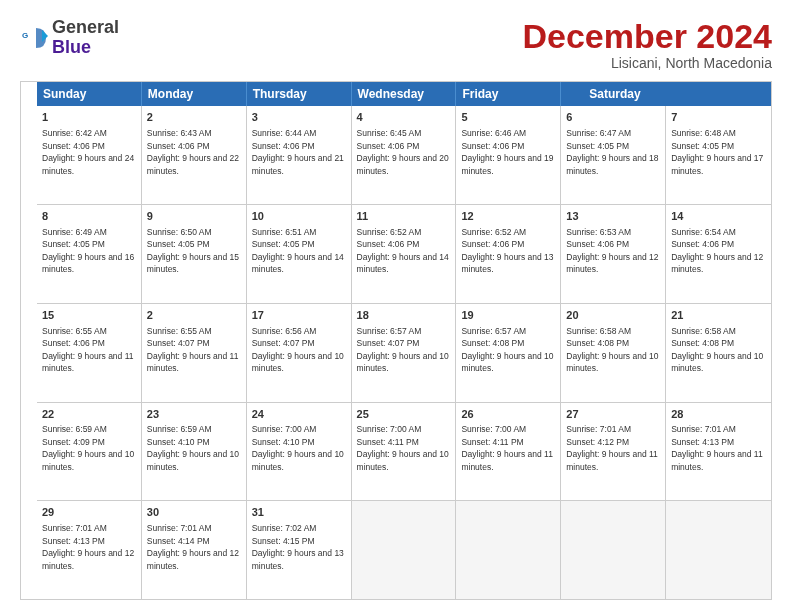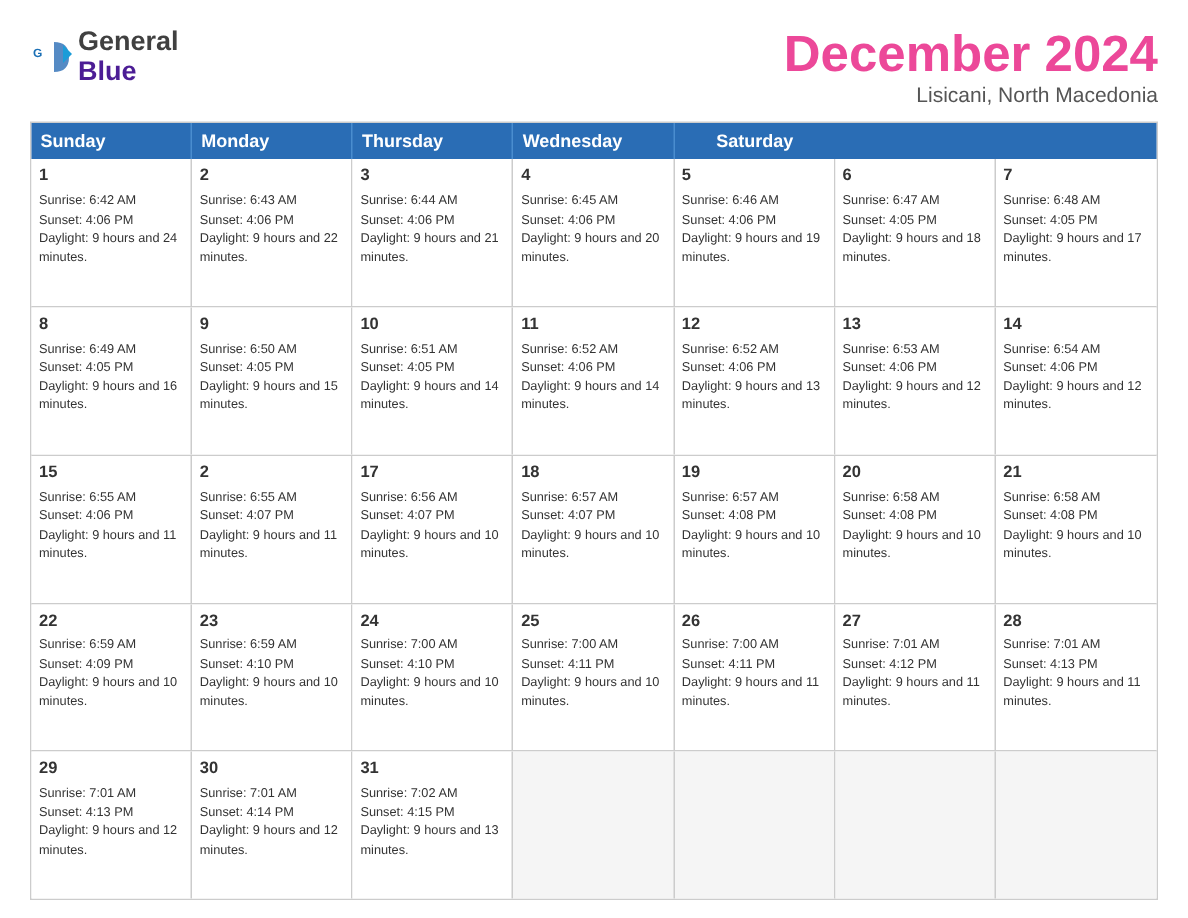--- a/index.html
+++ b/index.html
@@ -40,32 +40,33 @@
     .logo-icon {
       width: 28px;
       height: 28px;
     }
     .title-block {
       text-align: right;
     }
     .month-title {
       font-size: 34px;
       font-weight: bold;
-      color: #ec4899;
+      color: #b91c1c;
       line-height: 1.1;
     }
     .subtitle {
       font-size: 14px;
       color: #555;
     }
     .calendar {
       flex: 1;
       display: flex;
       flex-direction: column;
       border: 1px solid #ccc;
+      padding-left: 16px;
     }
     .cal-header {
       display: grid;
       grid-template-columns: repeat(7, 1fr);
       background: #2a6db5;
     }
     .cal-header-cell {
       color: #fff;
       font-size: 12px;
       font-weight: bold;
@@ -133,20 +134,21 @@
       <div class="subtitle">Lisicani, North Macedonia</div>
     </div>
   </div>
 
   <div class="calendar">
     <div class="cal-header">
       <div class="cal-header-cell">Sunday</div>
       <div class="cal-header-cell">Monday</div>
       <div class="cal-header-cell">Thursday</div>
       <div class="cal-header-cell">Wednesday</div>
+      <div class="cal-header-cell">Friday</div>
       <div class="cal-header-cell">Saturday</div>
     </div>
     <div class="cal-body" id="cal-body">
     <div class="cal-row">
           <div class="cal-cell"><span class="day-num">1</span><span class="info">Sunrise: 6:42 AM<br>Sunset: 4:06 PM<br>Daylight: 9 hours and 24 minutes.</span></div>
           <div class="cal-cell"><span class="day-num">2</span><span class="info">Sunrise: 6:43 AM<br>Sunset: 4:06 PM<br>Daylight: 9 hours and 22 minutes.</span></div>
           <div class="cal-cell"><span class="day-num">3</span><span class="info">Sunrise: 6:44 AM<br>Sunset: 4:06 PM<br>Daylight: 9 hours and 21 minutes.</span></div>
           <div class="cal-cell"><span class="day-num">4</span><span class="info">Sunrise: 6:45 AM<br>Sunset: 4:06 PM<br>Daylight: 9 hours and 20 minutes.</span></div>
           <div class="cal-cell"><span class="day-num">5</span><span class="info">Sunrise: 6:46 AM<br>Sunset: 4:06 PM<br>Daylight: 9 hours and 19 minutes.</span></div>
           <div class="cal-cell"><span class="day-num">6</span><span class="info">Sunrise: 6:47 AM<br>Sunset: 4:05 PM<br>Daylight: 9 hours and 18 minutes.</span></div>

